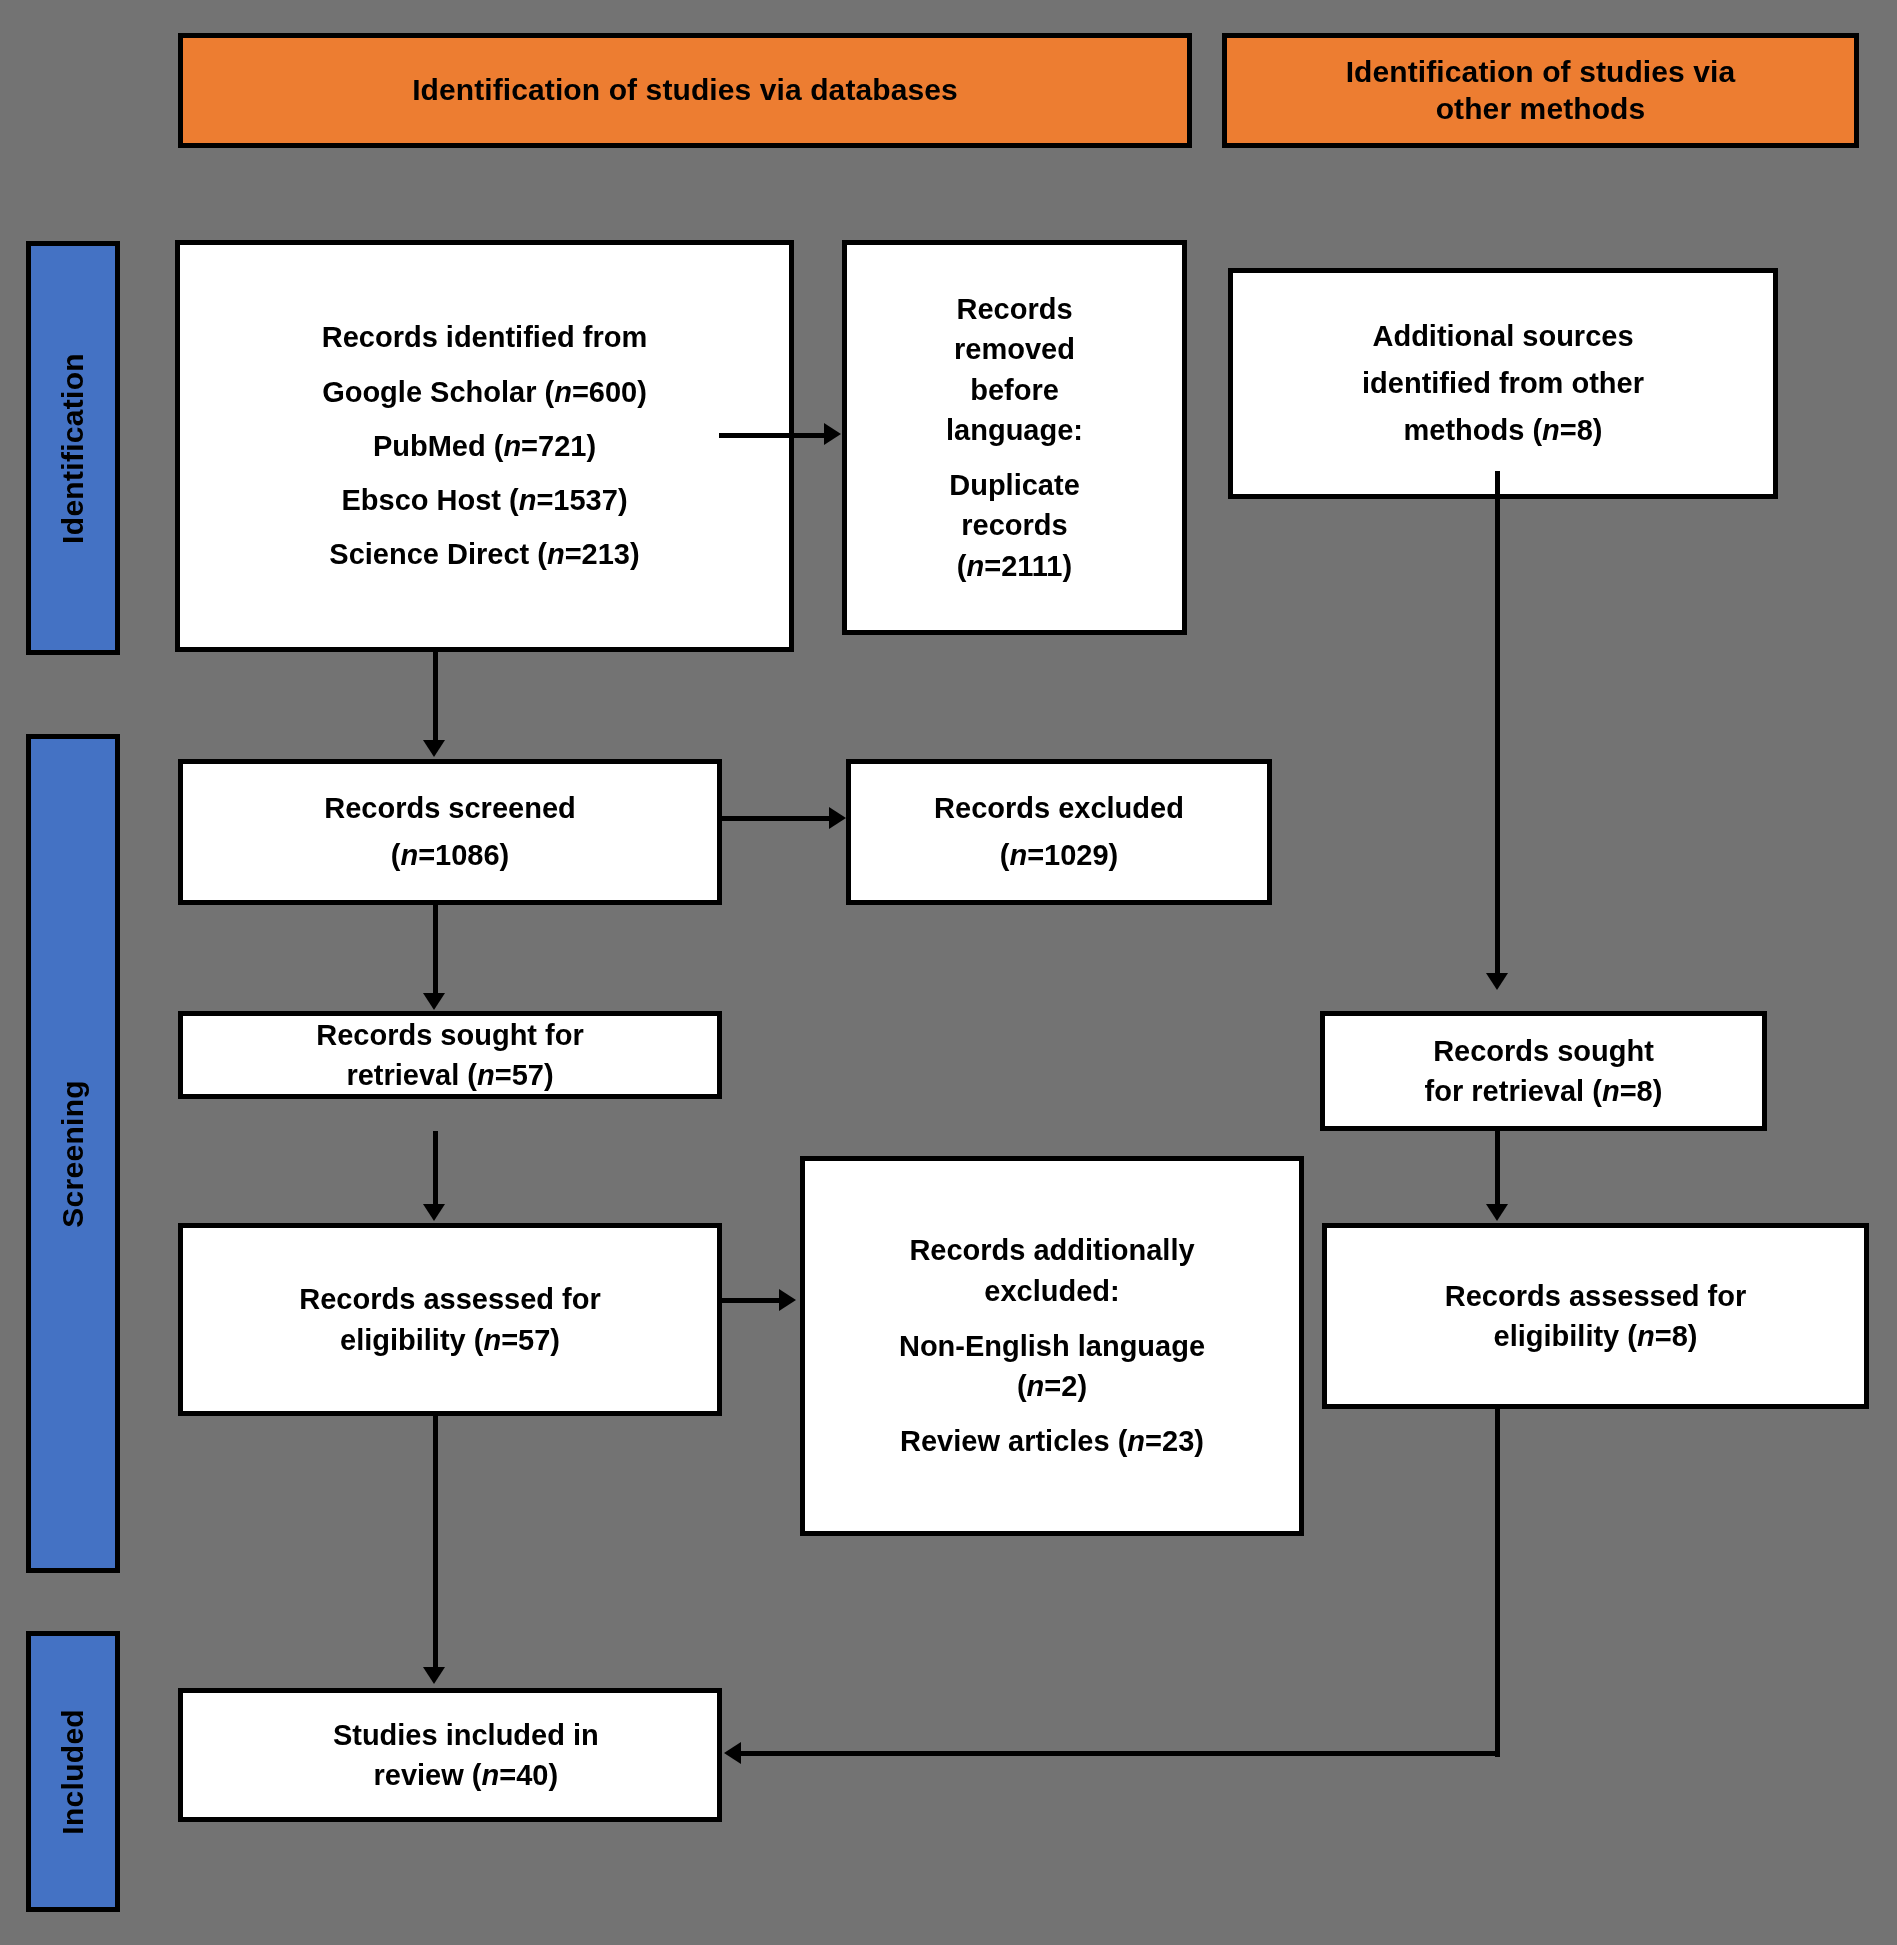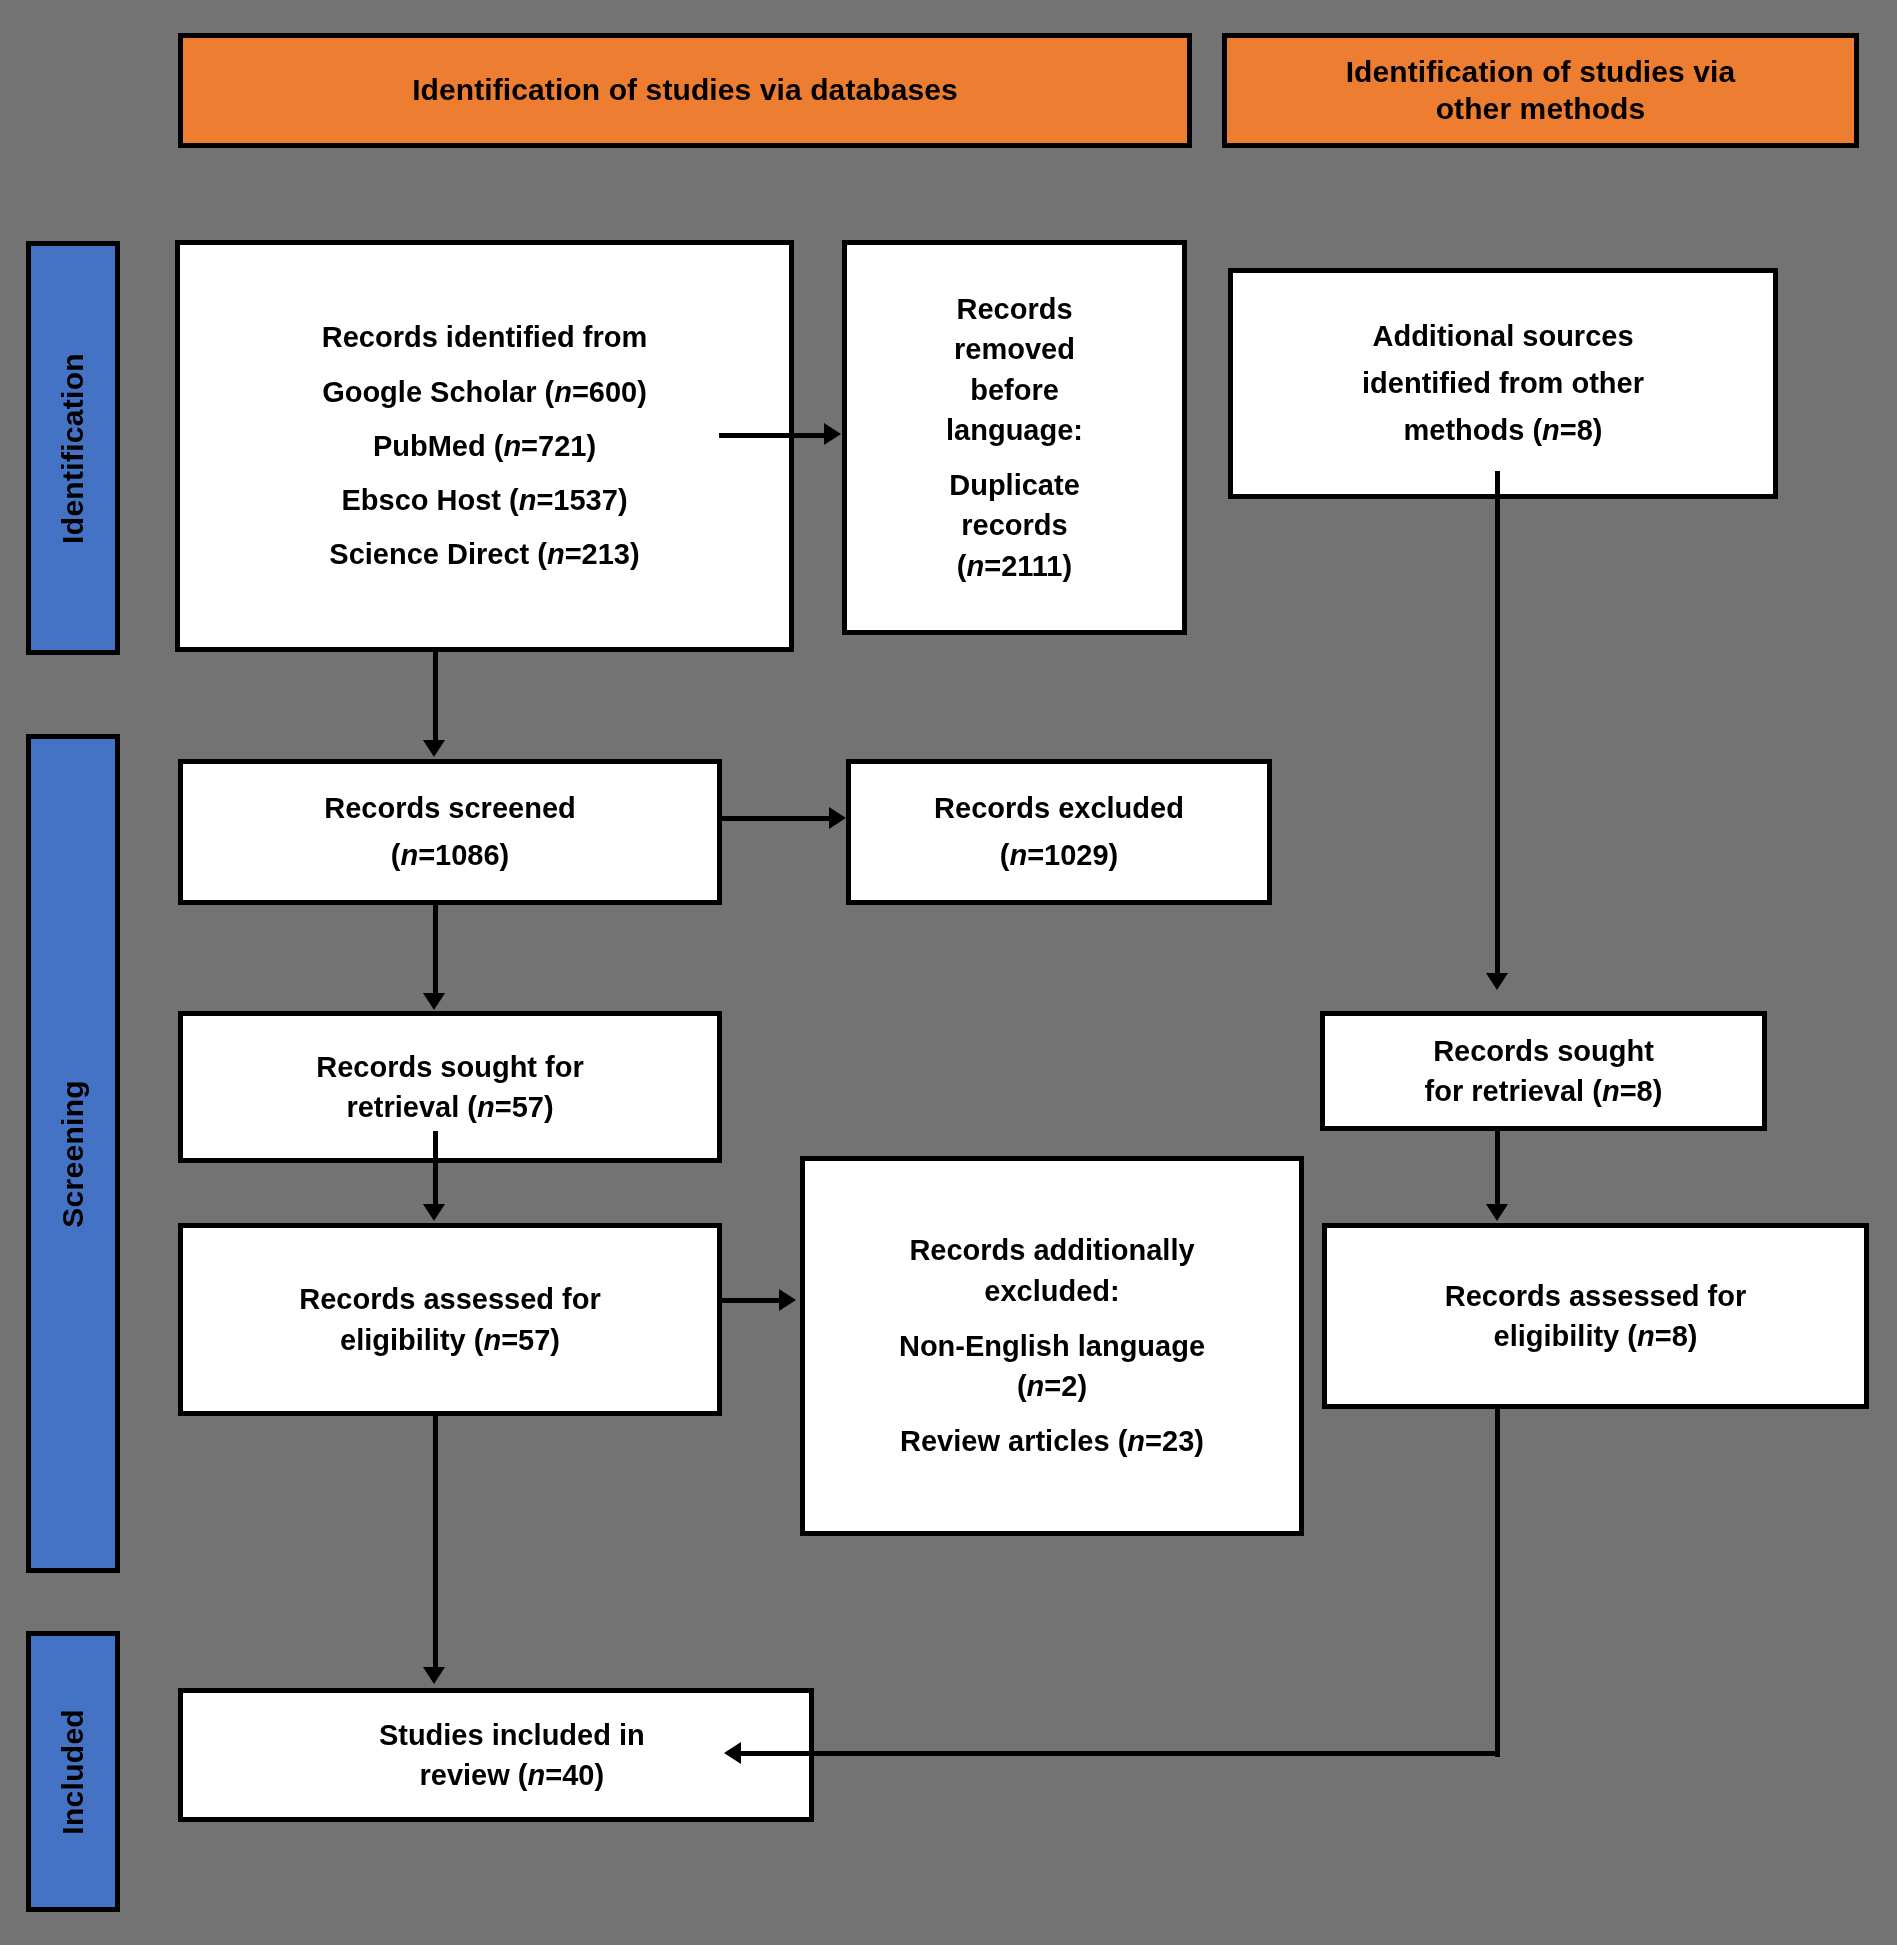--- a/index.html
+++ b/index.html
@@ -157,21 +157,21 @@
   <div class="node box lead-md" style="left:178px; top:759px; width:544px; height:146px;">
     <span class="ln">Records screened</span>
     <span class="ln">(<em>n</em>=<i style="font-style:normal">1086</i>)</span>
   </div>
 
   <div class="node box lead-md" style="left:846px; top:759px; width:426px; height:146px;">
     <span class="ln">Records excluded</span>
     <span class="ln">(<em>n</em>=<i style="font-style:normal">1029</i>)</span>
   </div>
 
-  <div class="node box lead-sm" style="left:178px; top:1011px; width:544px; height:152px;">
+  <div class="node box lead-sm" style="left:178px; top:1011px; width:544px; height:88px;">
     <span class="ln">Records sought for</span>
     <span class="ln">retrieval (<em>n</em>=<i style="font-style:normal">57</i>)</span>
   </div>
 
   <div class="node box lead-sm" style="left:178px; top:1223px; width:544px; height:193px;">
     <span class="ln">Records assessed for</span>
     <span class="ln">eligibility (<em>n</em>=<i style="font-style:normal">57</i>)</span>
   </div>
 
   <div class="node box lead-sm" style="left:800px; top:1156px; width:504px; height:380px;">
@@ -187,21 +187,21 @@
   <div class="node box lead-sm" style="left:1320px; top:1011px; width:447px; height:120px;">
     <span class="ln">Records sought</span>
     <span class="ln">for retrieval (<em>n</em>=<i style="font-style:normal">8</i>)</span>
   </div>
 
   <div class="node box lead-sm" style="left:1322px; top:1223px; width:547px; height:186px;">
     <span class="ln">Records assessed for</span>
     <span class="ln">eligibility (<em>n</em>=<i style="font-style:normal">8</i>)</span>
   </div>
 
-  <div class="node box lead-sm" style="left:178px; top:1688px; width:636px; height:134px;padding-left:41px;">
+  <div class="node box lead-sm" style="left:178px; top:1688px; width:544px; height:134px;padding-left:41px;">
     <span class="ln">Studies included in</span>
     <span class="ln">review (<em>n</em>=<i style="font-style:normal">40</i>)</span>
   </div>
 
   <div class="lineH" style="left:719px; top:433px; width:105px;"></div>
   <div class="arrowRight" style="left:824px; top:423px;"></div>
 
   <div class="lineV" style="left:433px; top:652px; width:5.3px; height:89px;"></div>
   <div class="arrowDown" style="left:423px; top:740px;"></div>
 

